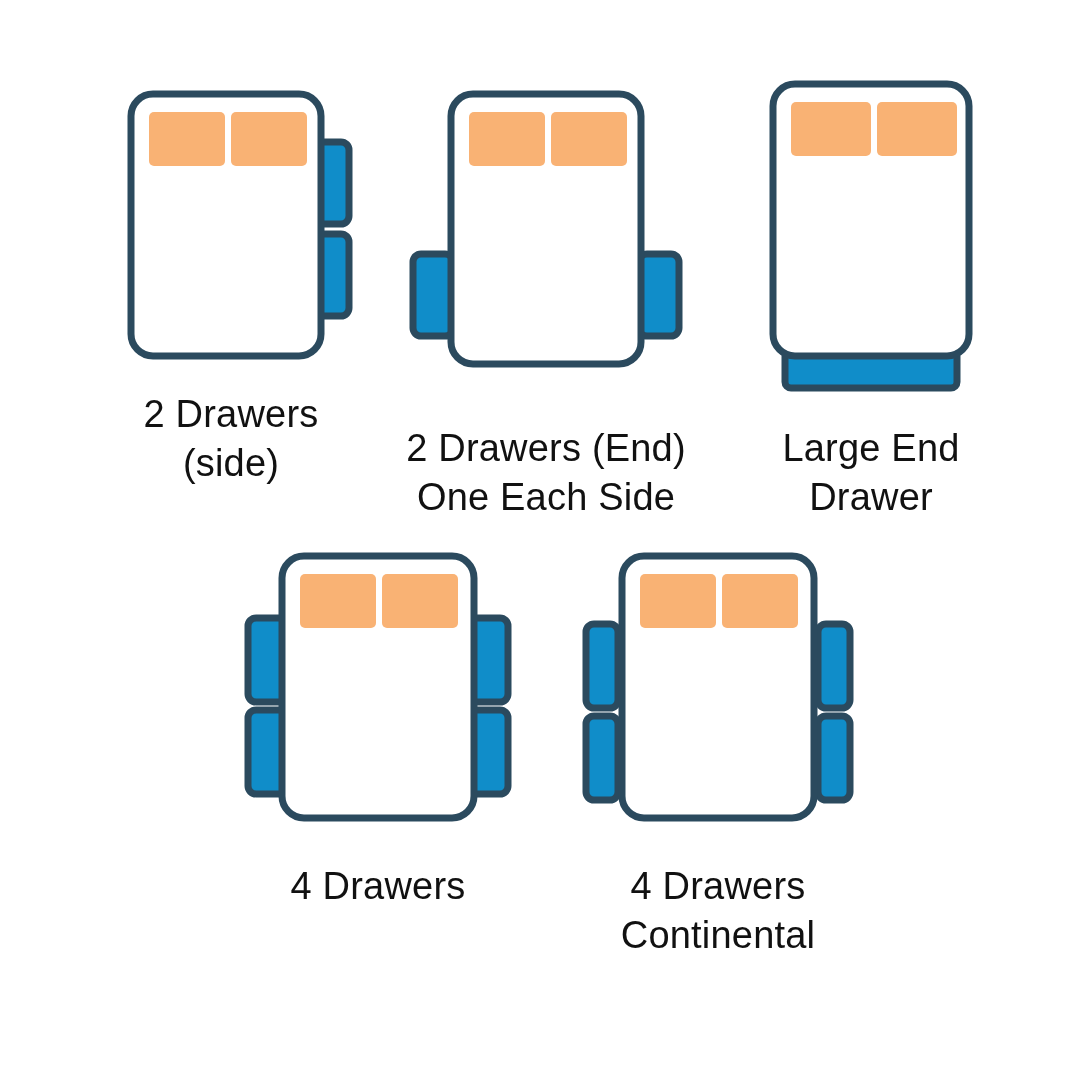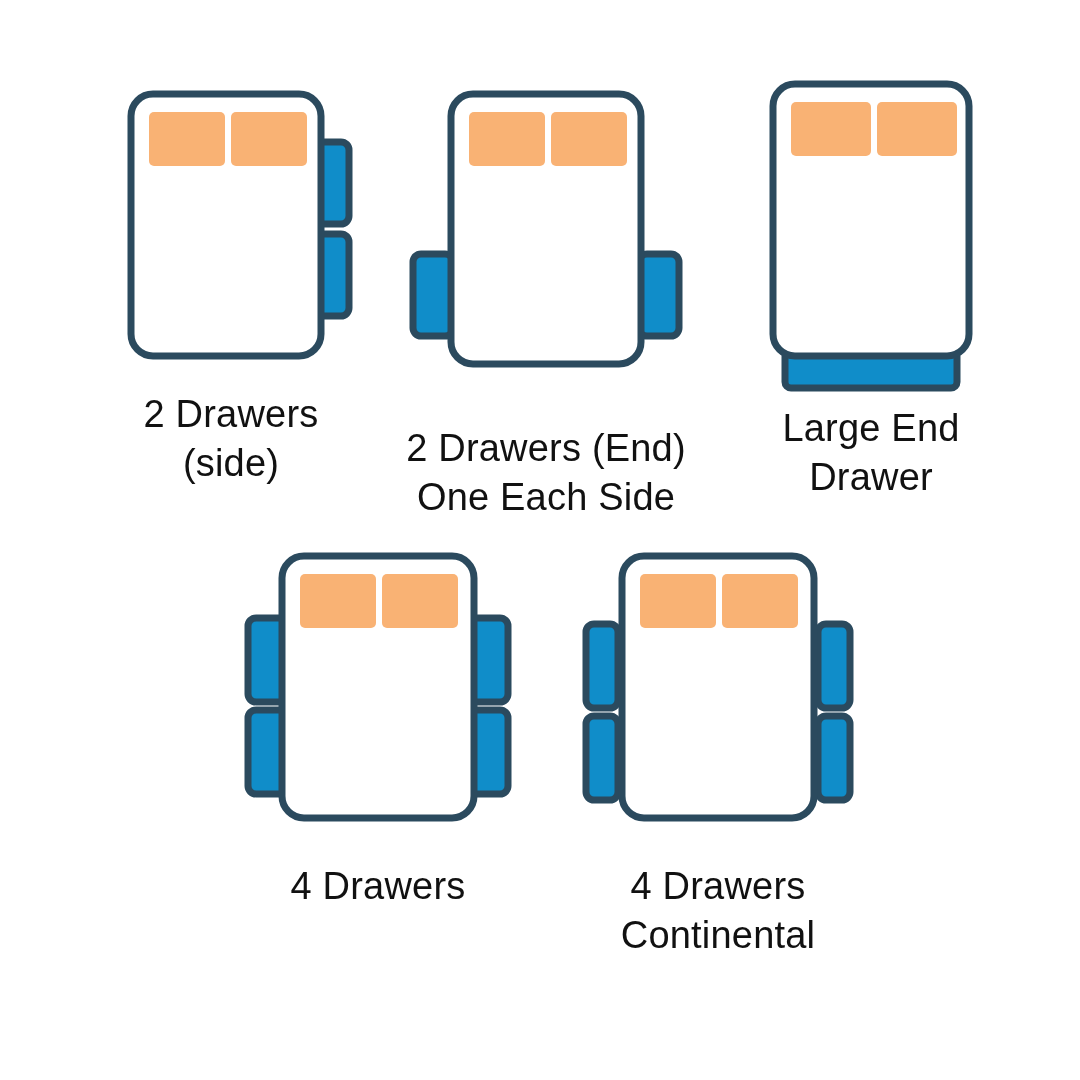--- a/index.html
+++ b/index.html
@@ -42,21 +42,21 @@
 
   
   #opt-0 { left: 96px;  top: 86px;  width: 270px; }
   #opt-1 { left: 396px; top: 86px;  width: 300px; gap: 34px; }
   #opt-2 { left: 736px; top: 76px;  width: 270px; }
   #opt-3 { left: 228px; top: 548px; width: 300px; }
   #opt-4 { left: 568px; top: 548px; width: 300px; }
 
   #opt-0 .bed-caption { margin-top: 18px; }
   #opt-1 .bed-caption { margin-top: 14px; }
-  #opt-2 .bed-caption { margin-top: 8px; }
+  #opt-2 .bed-caption { margin-top: 28px; }
   #opt-3 .bed-caption { margin-top: 28px; }
   #opt-4 .bed-caption { margin-top: 28px; }
 </style>
 </head>
 <body style="background: rgb(255, 255, 255);">
 
 <div class="diagram-canvas">
 
 <div class="bed-option" id="opt-0">
       <svg class="bed-figure" viewBox="0 0 256 286" width="256" height="286">

